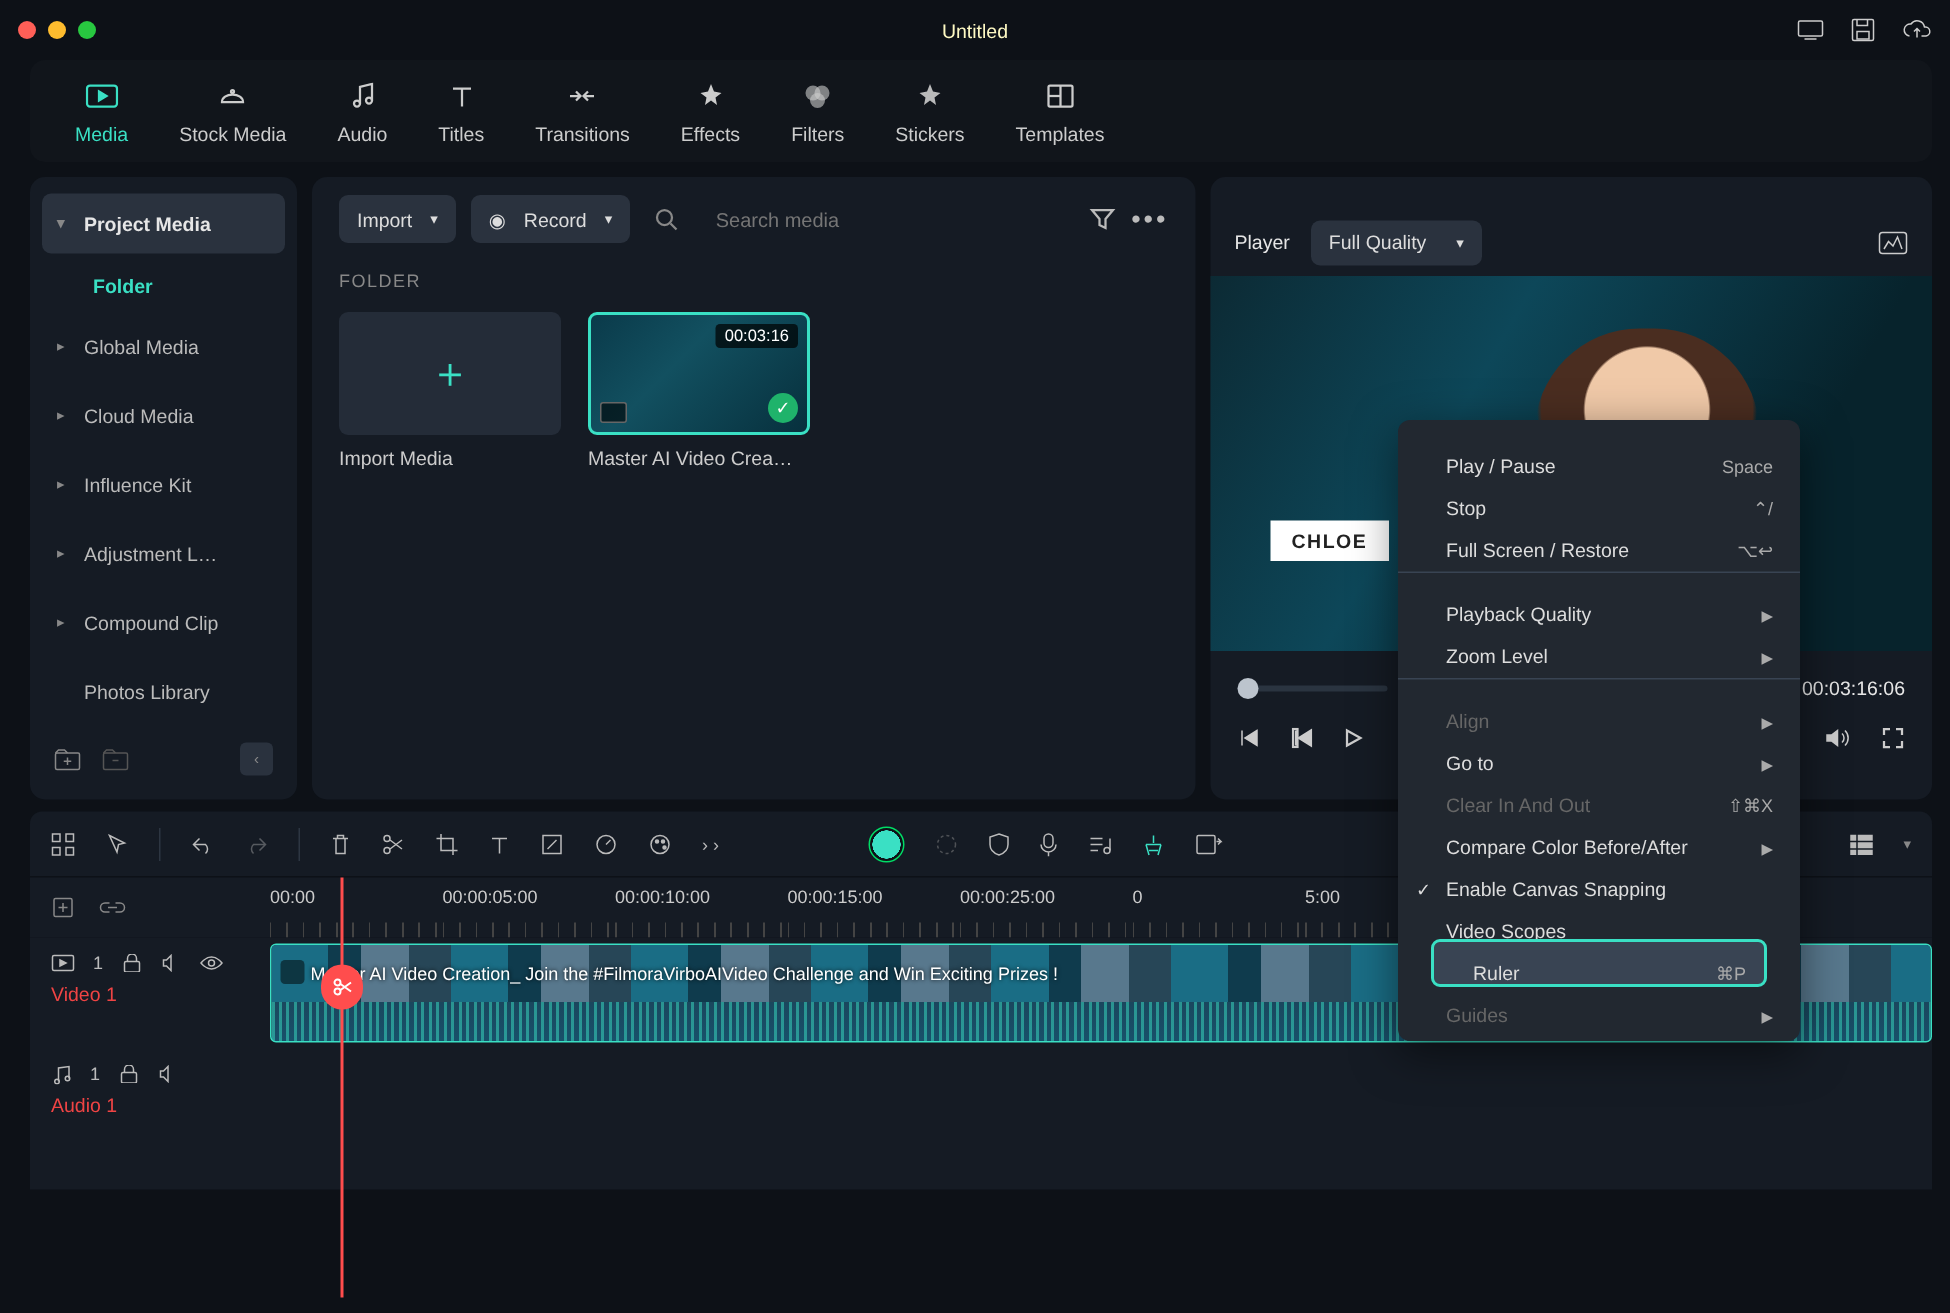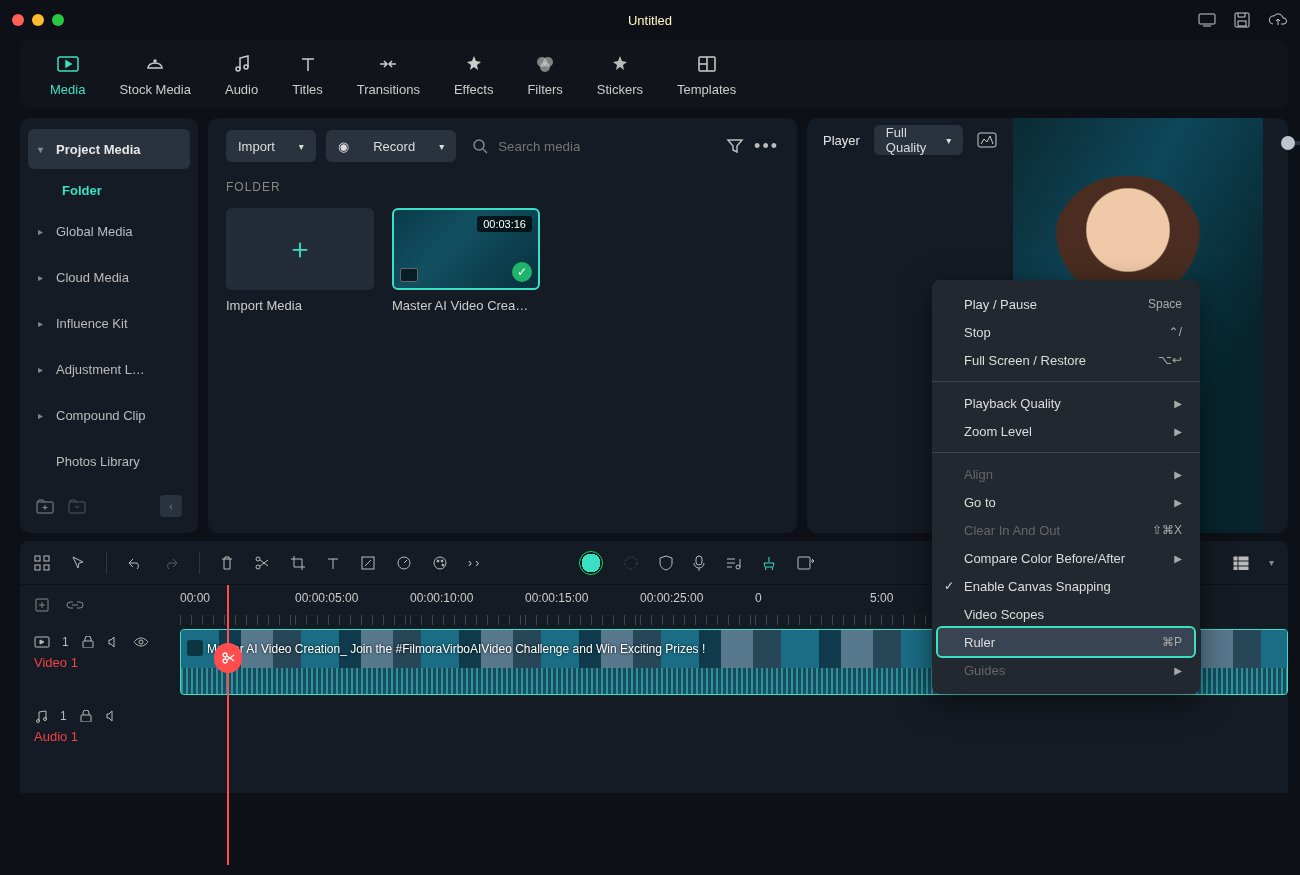--- a/index.html
+++ b/index.html
@@ -27,35 +27,35 @@
   .sidebar { width: 178px; background: #151b24; border-radius: 10px; padding: 8px; display: flex; flex-direction: column; position: relative; }
   .side-item { height: 40px; display: flex; align-items: center; gap: 8px; padding: 0 10px; color: #bbb; border-radius: 6px; margin: 3px 0; white-space: nowrap; overflow: hidden; text-overflow: ellipsis; cursor: pointer; }
   .side-item .caret { width: 10px; color: #888; font-size: 10px; }
   .side-item.active { background: #2a323e; color: #e6e6e6; font-weight: 600; }
   .side-sub { color: #3ae0c4; font-weight: 600; padding-left: 34px; height: 36px; display: flex; align-items: center; }
   .side-bottom { margin-top: auto; display:flex; align-items:center; gap:14px; padding:8px; color:#888; }
   .side-collapse { margin-left:auto; width:22px; height:22px; border-radius:4px; background:#2a323e; display:flex;align-items:center;justify-content:center; font-size:10px; }
 
   .media-panel { flex: 1; background: #151b24; border-radius: 10px; padding: 12px 18px; position: relative; }
   .media-toolbar { display:flex; align-items:center; gap:10px; }
-  .btn { background:#2a323e; border-radius:6px; height:32px; padding:0 12px; display:flex; align-items:center; gap:24px; color:#ddd; cursor:pointer; }
-  .search { flex:1; display:flex; align-items:center; background:transparent; color:#888; gap:10px; padding-left:6px; }
+  .btn { background:#2a323e; border-radius:6px; height:32px; padding:0 12px; display:flex; align-items:center; gap:12px; color:#ddd; cursor:pointer; }
+  .search { flex:1; display:flex; align-items:center; background:transparent; color:#888; gap:25px; padding-left:6px; }
   .search input { background:transparent; border:none; color:#ddd; outline:none; width:140px; }
   .media-label { color:#888; letter-spacing:1px; font-size:12px; margin:18px 0 14px; }
   .media-grid { display:flex; gap:18px; }
   .media-cell { width:148px; }
   .thumb { width:148px; height:82px; border-radius:6px; position:relative; overflow:hidden; }
   .thumb.add { background:#242c38; display:flex; align-items:center; justify-content:center; color:#3ae0c4; font-size:28px; font-weight:300; }
   .thumb.sel { border:2px solid #3ae0c4; background: linear-gradient(135deg, #0a3a4a, #125060 40%, #07303d); }
   .badge-dur { position:absolute; top:6px; right:6px; background:rgba(0,0,0,0.7); color:#fff; padding:2px 6px; border-radius:3px; font-size:11px; }
   .badge-ok { position:absolute; bottom:6px; right:6px; width:20px; height:20px; background:#1fb36b; border-radius:50%; color:white; display:flex; align-items:center; justify-content:center; font-size:12px; }
   .badge-type { position:absolute; bottom:6px; left:6px; width:18px; height:14px; background:rgba(0,0,0,0.6); border:1px solid #666; border-radius:2px; }
   .media-cell .name { margin-top:8px; color:#ccc; white-space:nowrap; overflow:hidden; text-overflow:ellipsis; }
 
-  .preview { width: 481px; background: #151b24; border-radius: 10px; display:flex; flex-direction:row; }
+  .preview { width: 481px; background: #151b24; border-radius: 10px; display:flex; flex-direction:column;justify-content:center; }
   .preview-head { height:44px; display:flex; align-items:center; padding:0 16px; gap:14px; }
   .select { background:#2a323e; border-radius:6px; height:30px; padding:0 12px; display:flex; align-items:center; gap:20px; color:#ddd; }
   .preview-head .scope-icon { margin-left:auto; }
   .preview-frame { background:linear-gradient(120deg,#0c2a34,#0d4759 35%,#07232c 75%); flex: 0 0 250px; margin:0 0 0 0; position:relative; overflow:hidden; }
   .preview-frame .person { position:absolute; right:24%; top:14%; width:150px; height:180px; background:radial-gradient(circle at 50% 30%, #f0c9a8 28%, #4a2d20 29% 48%, transparent 50%); border-radius:70px 70px 40px 40px; }
   .name-strip { position:absolute; bottom:60px; left:40px; background:#fff; color:#222; padding:6px 14px; font-weight:700; letter-spacing:1px; }
   .preview-ctrl { display:flex; align-items:center; padding:0 18px; height:50px; gap:6px; }
   .slider { position:relative; height:4px; background:#2a3440; border-radius:2px; width:100px; }
   .slider .knob { position:absolute; left:0; top:-5px; width:14px; height:14px; background:#bcc4cd; border-radius:50%; }
   .preview-bottom { display:flex; align-items:center; padding:0 18px 12px; gap:20px; color:#bbb; }
@@ -78,25 +78,25 @@
   .track .head .row1 { display:flex; align-items:center; gap:12px; font-size:12px; }
   .track .head .label { margin-top:6px; color:#ef4444; }
   .track .lane { flex:1; position:relative; height:74px; }
   .clip { position:absolute; left:0; top:4px; height:66px; right:0; background:linear-gradient(#1d3a4c,#18506a); border:1px solid #3ae0c4; border-radius:4px; overflow:hidden; }
   .clip .strip { height:38px; background:repeating-linear-gradient(90deg,#1a6d85 0 38px,#0f3b4d 38px 60px,#58788d 60px 92px,#274657 92px 120px); display:flex; align-items:center; }
   .clip .title { color:#fff; font-size:12px; padding-left:26px; white-space:nowrap; position:static; transform:none; text-shadow:0 0 3px #000; }
   .clip .wave { height:28px; background:repeating-linear-gradient(90deg,rgba(58,224,196,.5) 0 2px,transparent 2px 5px); }
   .clip .play-ic { position:absolute; left:6px; top:10px; width:16px; height:16px; background:rgba(0,0,0,.5); border-radius:3px; }
   
   .ctx { position:absolute; left:932px; top:280px; width:268px; background:#222830; border-radius:8px; padding:10px 0; z-index:10; color:#ddd; box-shadow:0 8px 30px rgba(0,0,0,.5); }
-  .ctx .row { height:28px; display:flex; align-items:center; padding:0 18px 0 32px; position:relative; cursor:pointer; }
+  .ctx .row { height:28px; display:flex; align-items:flex-end; padding:0 18px 0 32px; position:relative; cursor:pointer; }
   .ctx .row .sc { margin-left:auto; color:#aaa; font-size:12px; }
   .ctx .row .sub { margin-left:auto; color:#aaa; font-size:10px; }
   .ctx .row.disabled { color:#666; }
-  .ctx .row.hl { background:#394453; outline:2px solid #3ae0c4; border-radius:4px; margin:0 6px; padding:0 12px 0 26px; }
+  .ctx .row.hl { background:#394453; outline:2px solid #3ae0c4; border-radius:4px; margin:0 24px; padding:0 12px 0 26px; }
   .ctx .sep { height:1px; background:#394453; margin:7px 0; }
   .ctx .check { position:absolute; left:12px; font-size:12px; }
 </style>
 </head>
 <body>
 
 <div class="titlebar">
   <div class="traffic">
     <span class="tl-red"></span>
     <span class="tl-yellow"></span>

